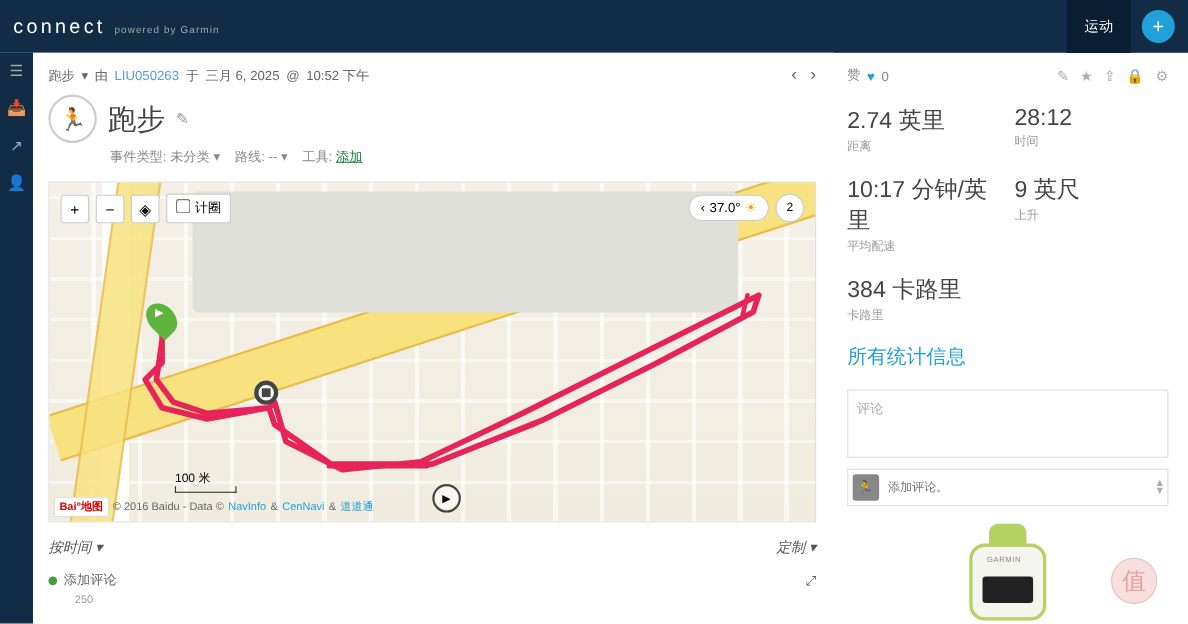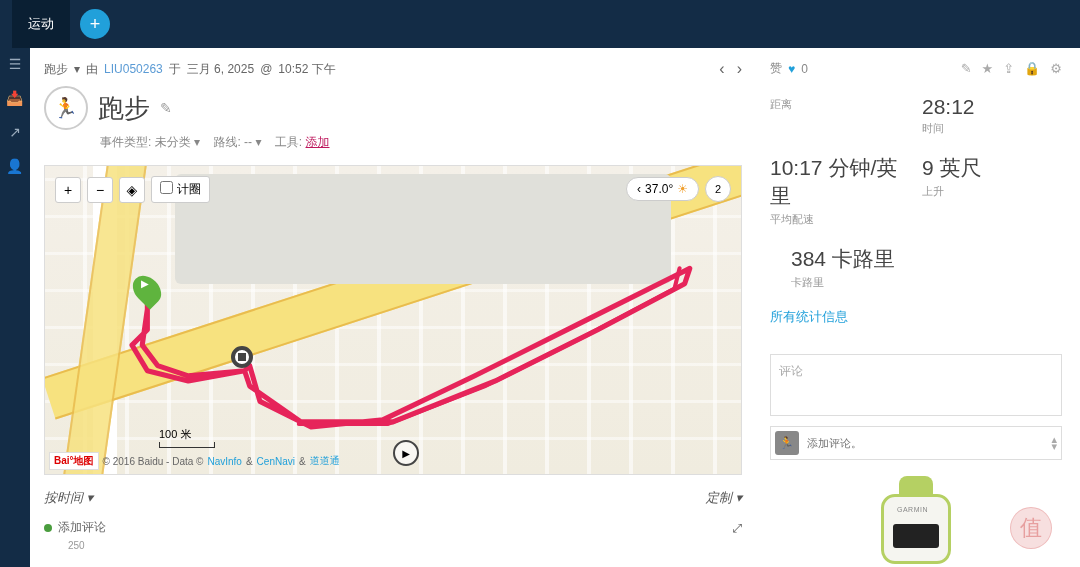--- a/index.html
+++ b/index.html
@@ -21,21 +21,21 @@
     .breadcrumb { display: flex; align-items: center; gap: 6px; font-size: 12px; color: #666; margin-bottom: 8px; }
     .breadcrumb .link { color: #5b9bd5; }
     .bc-nav { margin-left: auto; display: flex; gap: 12px; color: #666; font-size: 16px; }
     
     .title-row { display: flex; align-items: center; gap: 10px; margin-bottom: 4px; }
     .activity-circle { width: 44px; height: 44px; border: 2px solid #ccc; border-radius: 50%; display: flex; align-items: center; justify-content: center; color: #999; font-size: 20px; }
     .title { font-size: 26px; font-weight: normal; color: #444; }
     .edit-icon { color: #999; font-size: 14px; }
     
     .meta-row { font-size: 12px; color: #888; margin-left: 56px; margin-bottom: 14px; }
-    .meta-row .link { color: #be185d; text-decoration: underline; }
+    .meta-row .link { color: #15803d; text-decoration: underline; }
     
     .map { position: relative; height: 310px; background: linear-gradient(180deg, #f4f0e8 0%, #f0ecdf 100%); border: 1px solid #ddd; overflow: hidden; }
     .map::before { content:''; position:absolute; inset:0; background:
       linear-gradient(90deg, transparent 0 48px, #fff 48px 72px, transparent 72px),
       repeating-linear-gradient(90deg, transparent 0 38px, rgba(255,255,255,.6) 38px 42px),
       repeating-linear-gradient(0deg, transparent 0 34px, rgba(255,255,255,.5) 34px 37px);
     }
     .map-yellowroad { position:absolute; left:-20px; top:60px; width:140%; height:44px; background:#f7e27f; transform:rotate(-18deg); border-top:2px solid #e9bc4e; border-bottom:2px solid #e9bc4e; }
     .map-yellowroad2 { position:absolute; left:40px; top:0; width:40px; height:100%; background:#f7e27f; transform:skewX(-8deg); border-left:2px solid #e9bc4e; border-right:2px solid #e9bc4e; opacity:.85; }
     .map-neighborhood { position:absolute; left:130px; top:8px; right:70px; height:110px; background:#e0e0da; border-radius:6px; }
@@ -67,42 +67,46 @@
     .chart-axis { font-size: 10px; color: #999; margin-top: 4px; margin-left: 24px; }
     
     .rightcol { width: 322px; padding: 12px 18px 0 12px; background: #fff; overflow-y:auto; }
     .likes-row { display: flex; align-items: center; gap: 6px; font-size: 12px; color: #888; margin-bottom: 18px; }
     .likes-row .heart { color: #21a0da; }
     .action-icons { margin-left: auto; display: flex; gap: 10px; color: #aaa; font-size: 13px; }
     
     .stats-grid { display: grid; grid-template-columns: 1fr 1fr; gap: 18px 12px; margin-bottom: 18px; }
     .stat-value { font-size: 21px; color: #444; font-weight: 300; }
     .stat-label { font-size: 11px; color: #999; margin-top: 2px; }
-    .stat-full { grid-column: 1 / 3; margin-left: 21px; }
-    .stats-link { color: #21a0da; font-size: 13px; margin-bottom: 28px; display: block; }
+    .stat-full { grid-column: 1 / 3; }
+    .stats-link { color: #21a0da; font-size: 18px; margin-bottom: 18px; display: block; }
     
     .comment-box { border: 1px solid #ddd; height: 62px; padding: 8px; font-size: 12px; color: #aaa; margin-bottom: 10px; }
     .comment-input-row { display: flex; align-items: center; gap: 8px; border: 1px solid #ddd; padding: 4px; }
     .comment-avatar { width: 24px; height: 24px; background: #888; border-radius: 3px; display: flex; align-items: center; justify-content: center; color: #fff; font-size: 12px; }
     .comment-input { flex: 1; border: none; font-size: 11px; color: #aaa; outline: none; }
     .comment-expand { color: #aaa; font-size: 11px; display:flex; flex-direction:column; line-height:7px; }
     
     .device-img { margin-top: 24px; display: flex; justify-content: center; }
     .watch { width: 110px; height: 90px; position: relative; }
     .watch-body { position:absolute; left:20px; top:10px; width:70px; height:70px; background:#f5f5f0; border:3px solid #b5d063; border-radius:14px; }
     .watch-screen { position:absolute; left:32px; top:40px; width:46px; height:24px; background:#222; border-radius:3px; font-size:8px; color:#8a8; text-align:center; padding-top:2px;}
     .watch-brand { position:absolute; left:36px; top:22px; font-size:7px; color:#888; letter-spacing:.5px; }
     .watch-strap-t { position:absolute; left:38px; top:-8px; width:34px; height:22px; background:#b5d063; border-radius:8px 8px 0 0; }
     
     .watermark { position: absolute; right: 28px; bottom: 18px; width: 42px; height: 42px; border-radius: 50%; background: rgba(200,40,40,.15); display: flex; align-items: center; justify-content: center; font-size: 22px; color: rgba(200,40,40,.35); border:1px solid rgba(200,40,40,.2); }
   </style>
 </head>
 <body>
 
 <div class="topbar">
+  <div class="logo">
+    <span>connect</span>
+    <span class="logo-sub">powered by Garmin</span>
+  </div>
   <div class="topbar-right">
     <button class="btn-activity">运动</button>
     <button class="btn-add">+</button>
   </div>
 </div>
 
 <div class="layout">
   <div class="sidebar">
     <div class="sidebar-icon">☰</div>
     <div class="sidebar-icon">📥</div>
@@ -213,20 +217,21 @@
         <span>✎</span>
         <span>★</span>
         <span>⇪</span>
         <span>🔒</span>
         <span>⚙</span>
       </div>
     </div>
 
     <div class="stats-grid">
       <div>
+        <div class="stat-value">2.74 英里</div>
         <div class="stat-label">距离</div>
       </div>
       <div>
         <div class="stat-value">28:12</div>
         <div class="stat-label">时间</div>
       </div>
       <div>
         <div class="stat-value">10:17 分钟/英里</div>
         <div class="stat-label">平均配速</div>
       </div>

